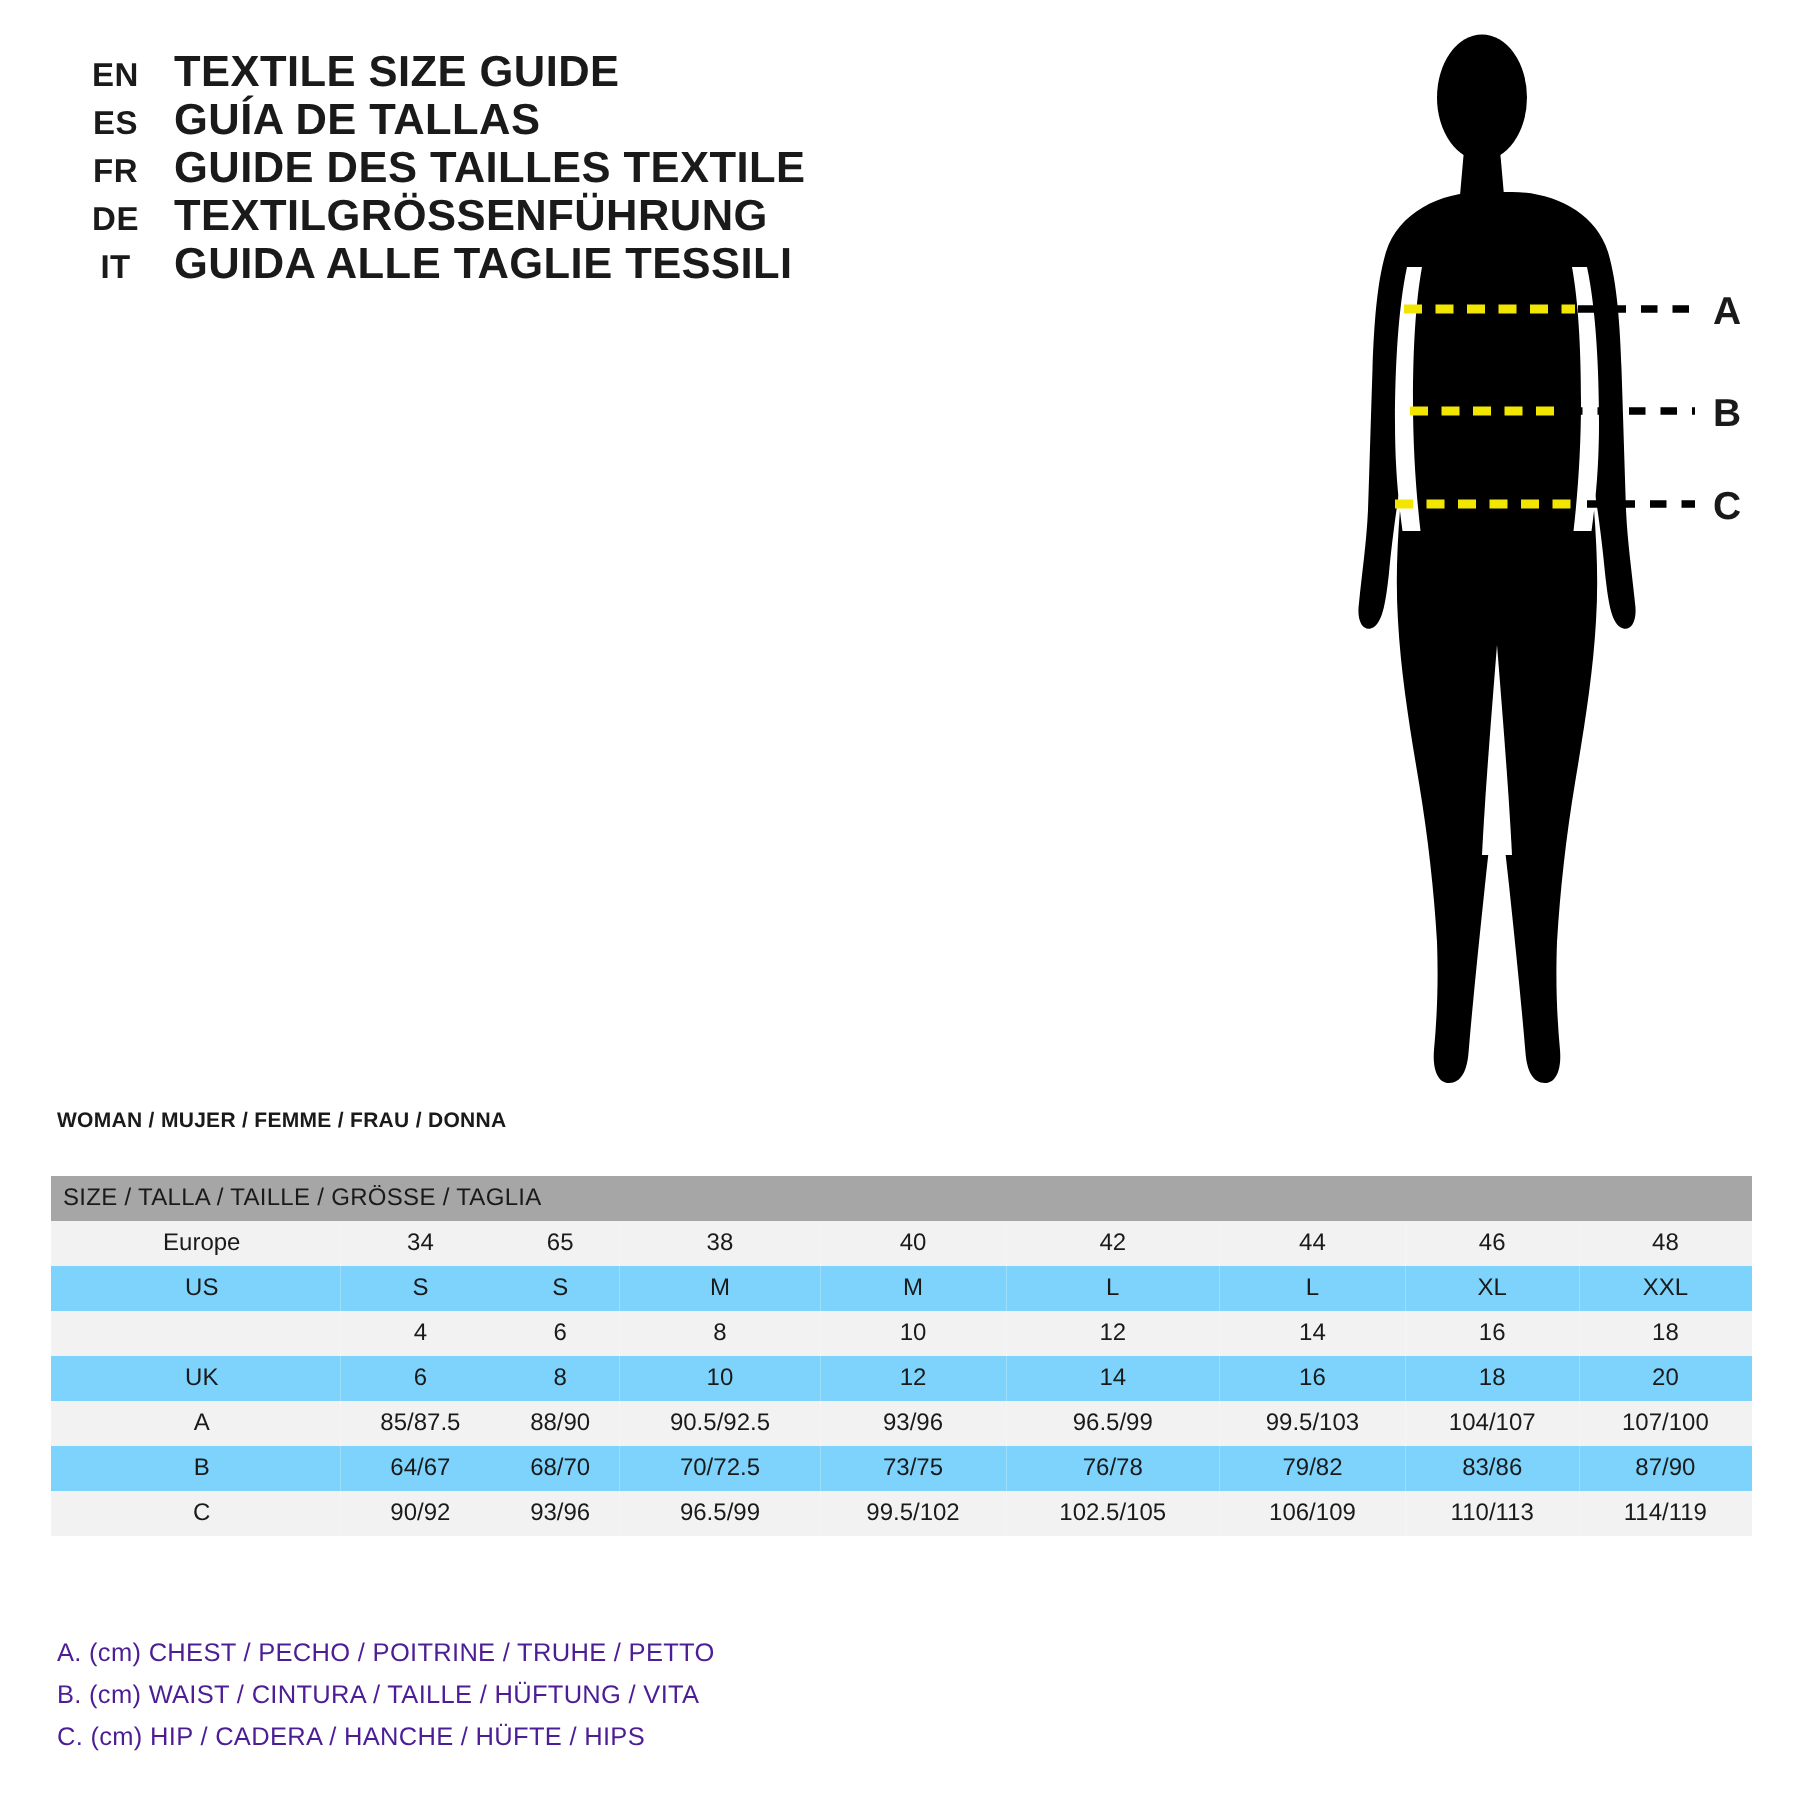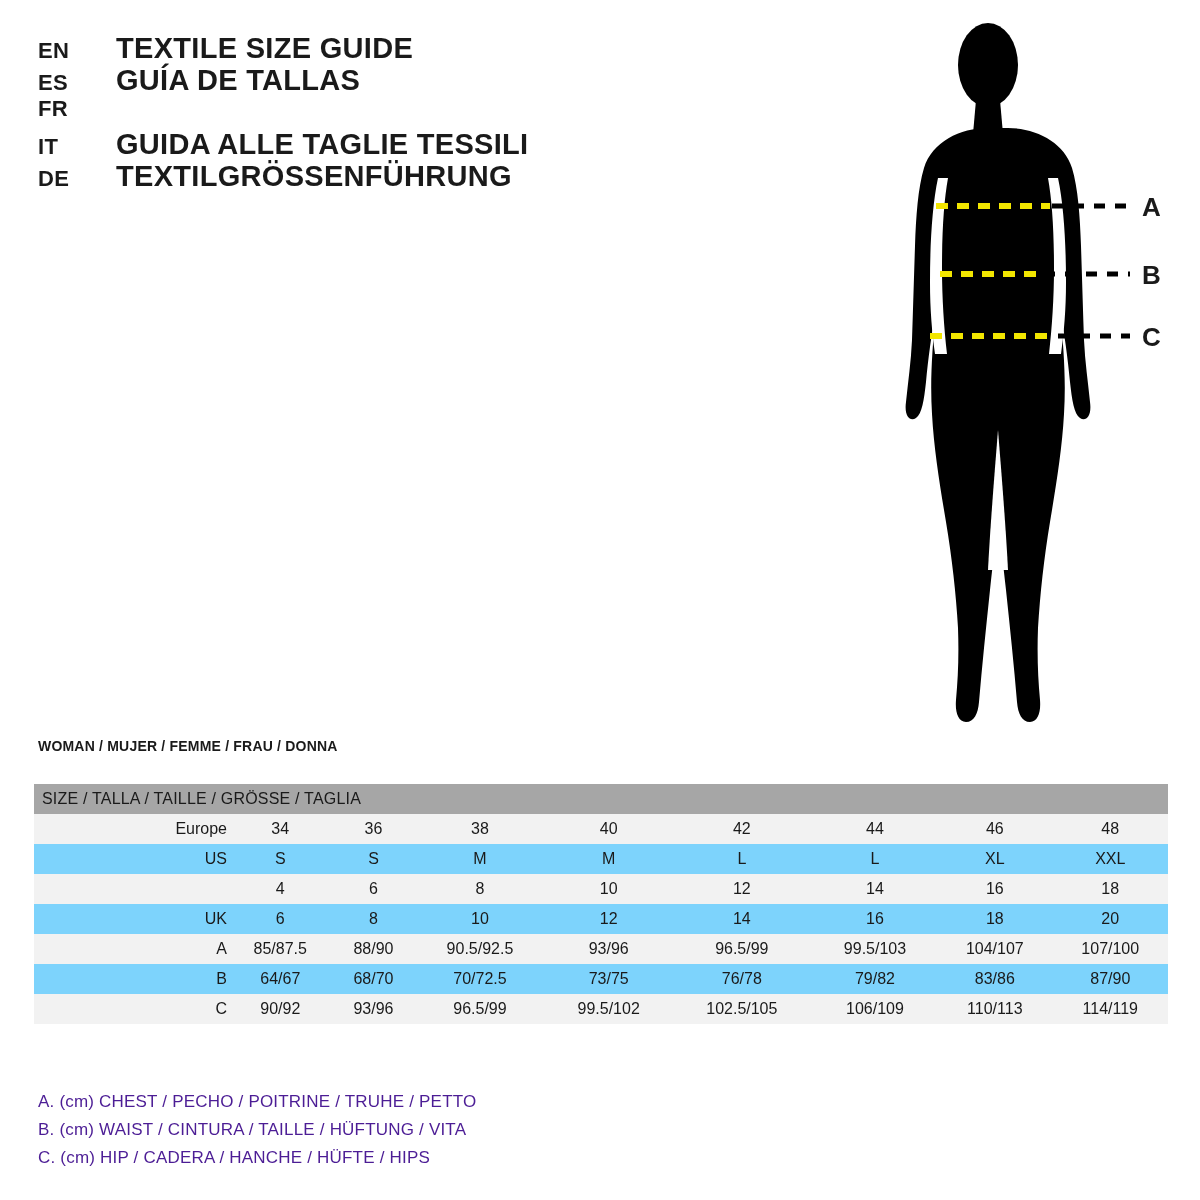--- a/index.html
+++ b/index.html
@@ -15,20 +15,21 @@
     color: #1a1a1a;
     overflow: hidden;
   }
 
   
   .title-block {
     position: absolute;
     left: 38px;
     top: 32px;
     width: 520px;
+    text-align: center;
   }
   .title-row {
     display: flex;
     align-items: baseline;
     height: 32px;
   }
   .title-lang {
     width: 78px;
     font-size: 22px;
     font-weight: bold;
@@ -79,21 +80,21 @@
   .size-table td {
     padding: 0;
     height: 30px;
     line-height: 30px;
     font-weight: normal;
     color: #1a1a1a;
     text-align: center;
     vertical-align: middle;
   }
   .size-table .row-head {
-    text-align: right;
+    text-align: center;
     padding-left: 8px;
     width: 185px;
   }
   .hdr-row th {
     background: #a6a6a6;
     text-align: left;
     padding-left: 8px;
     font-weight: normal;
     font-size: 16px;
     letter-spacing: 0.2px;
@@ -124,28 +125,29 @@
   <div class="title-row">
     <span class="title-lang">EN</span>
     <span class="title-text">TEXTILE SIZE GUIDE</span>
   </div>
   <div class="title-row">
     <span class="title-lang">ES</span>
     <span class="title-text">GUÍA DE TALLAS</span>
   </div>
   <div class="title-row">
     <span class="title-lang">FR</span>
+    <span class="title-text">GUIDE DES TAILLES TEXTILE</span>
+  </div>
+  <div class="title-row">
+    <span class="title-lang">DE</span>
+    <span class="title-text">TEXTILGRÖSSENFÜHRUNG</span>
   </div>
   <div class="title-row">
     <span class="title-lang">IT</span>
     <span class="title-text">GUIDA ALLE TAGLIE TESSILI</span>
-  </div>
-  <div class="title-row">
-    <span class="title-lang">DE</span>
-    <span class="title-text">TEXTILGRÖSSENFÜHRUNG</span>
   </div>
 </div>
 
 <div class="figure-wrap">
   <svg width="340" height="740" viewBox="0 0 340 740" xmlns="http://www.w3.org/2000/svg">
     <g>
 
       <ellipse cx="148" cy="55" rx="30" ry="42" fill="#000000"></ellipse>
 
       <path d="M136 90 L160 90 L163 124 L133 124 Z" fill="#000000"></path>
@@ -236,21 +238,21 @@
 <table class="size-table">
   <thead>
     <tr class="hdr-row">
       <th colspan="9">SIZE / TALLA / TAILLE / GRÖSSE / TAGLIA</th>
     </tr>
   </thead>
   <tbody>
     <tr class="row-light">
       <td class="row-head">Europe</td>
       <td>34</td>
-      <td>36</td>
+      <td>65</td>
       <td>38</td>
       <td>40</td>
       <td>42</td>
       <td>44</td>
       <td>46</td>
       <td>48</td>
     </tr>
     <tr class="row-dark">
       <td class="row-head">US</td>
       <td>S</td>

